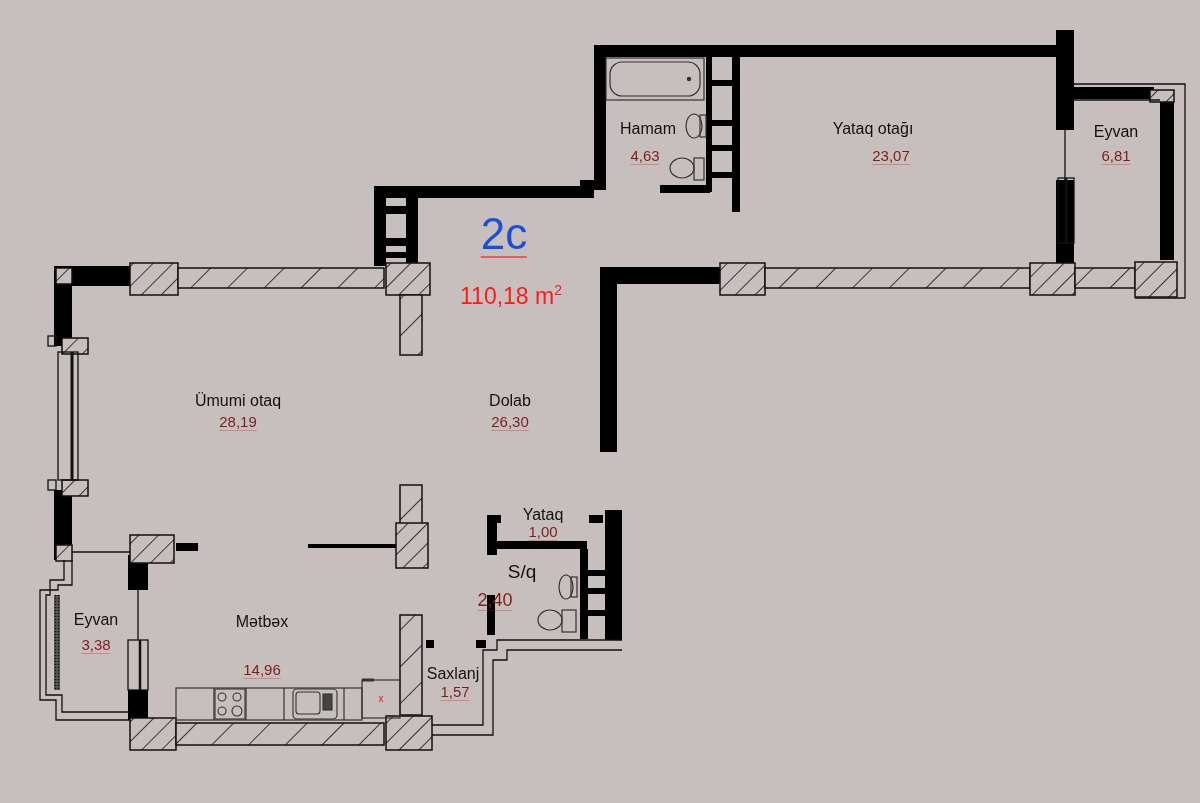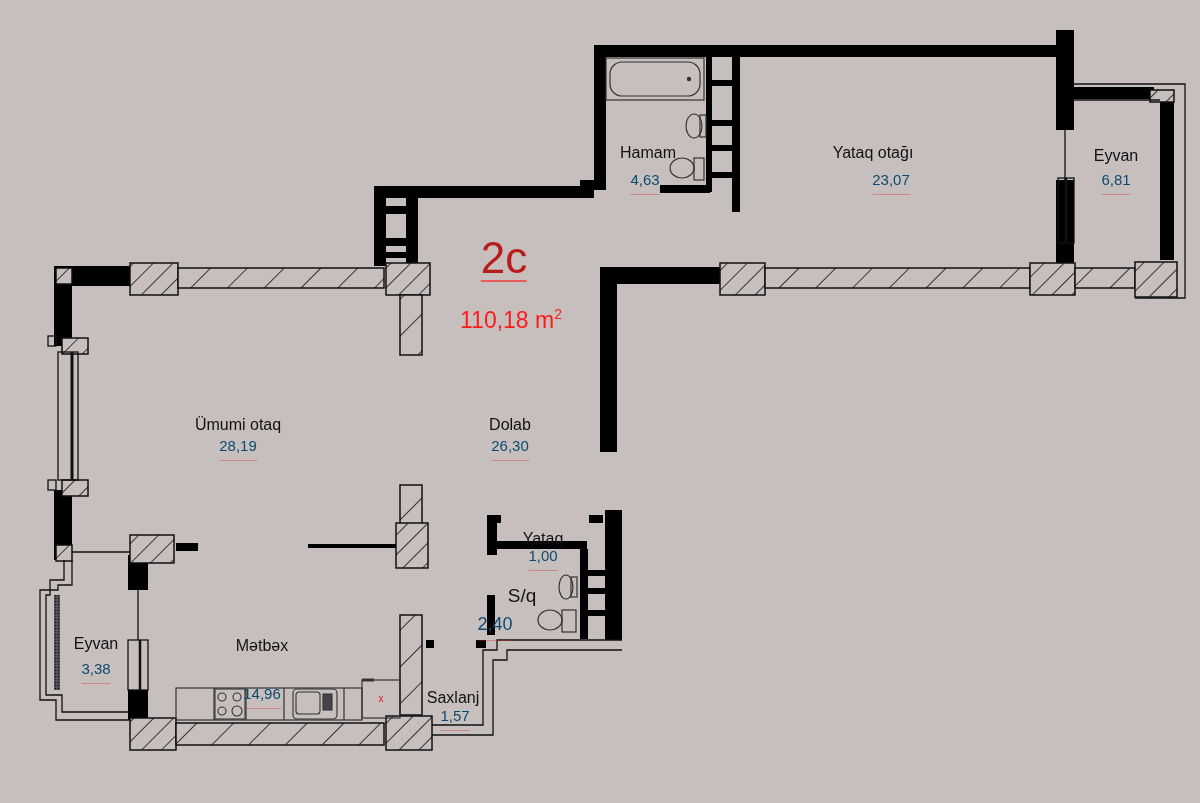--- a/index.html
+++ b/index.html
@@ -10,30 +10,29 @@
       position: relative;
       font-family: "Liberation Sans", sans-serif;
     }
     #plan { position: absolute; left: 0; top: 0; width: 1200px; height: 803px; }
     .lbl {
       position: absolute;
       text-align: left;
       transform: translateX(-50%);
       white-space: nowrap;
       line-height: 1;
-      margin-top: 24px;
     }
     .room-name { color: #111; font-size: 16px; }
     .room-area {
-      color: #0c4a6e; font-size: 15px;
+      color: #7f1d1d; font-size: 15px;
       border-bottom: 1px solid rgba(224,32,28,0.35);
-      padding-bottom: 7px;
+      padding-bottom: 1px;
     }
     .unit-code {
-      color: #b91c1c; font-size: 44px;
+      color: #1d4ed8; font-size: 44px;
       border-bottom: 2px solid rgba(255,26,26,0.6);
       padding-bottom: 0;
     }
     .unit-total { color: #ff1a1a; font-size: 23px; }
     .unit-total sup { font-size: 14px; vertical-align: 9px; }
   </style>
 </head>
 <body>
 
 <svg id="plan" viewBox="0 0 1200 803" xmlns="http://www.w3.org/2000/svg">

